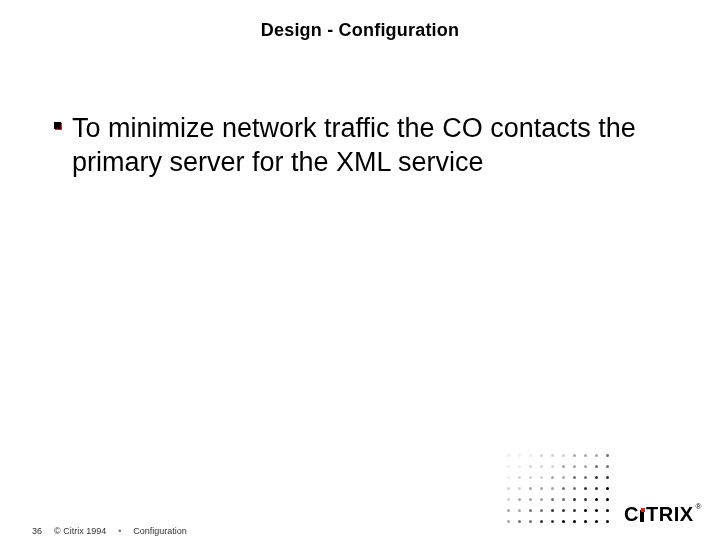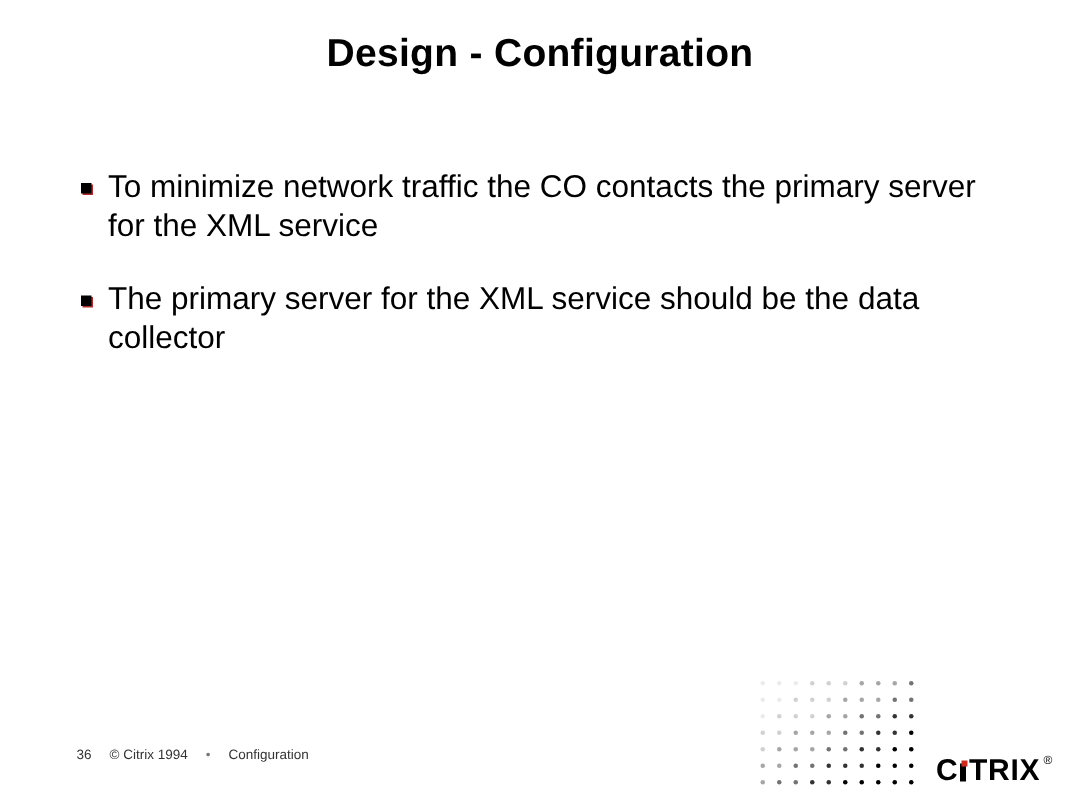--- a/index.html
+++ b/index.html
@@ -19,21 +19,21 @@
     position: relative;
     box-sizing: border-box;
   }
   .title {
     position: absolute;
     top: 20px;
     left: 0;
     right: 0;
     text-align: center;
     font-weight: 700;
-    font-size: 26px;
+    font-size: 18px;
     letter-spacing: 0.2px;
   }
   .bullets {
     position: absolute;
     top: 112px;
     left: 54px;
     right: 40px;
   }
   .bullet {
     display: flex;
@@ -60,33 +60,32 @@
   .dot::after {
     content: "";
     position: absolute;
     left: 0;
     top: 0;
     width: 7px;
     height: 7px;
     background: #000;
   }
   .bullet-text {
-    font-size: 21px;
+    font-size: 27px;
     line-height: 1.25;
   }
   .footer {
     position: absolute;
     left: 32px;
-    bottom: 32px;
+    bottom: 4px;
     font-size: 9px;
     color: #333;
     display: flex;
     align-items: center;
     gap: 12px;
-    margin-left: 19px;
   }
   .footer .sep {
     color: #777;
   }
   .brand-area {
     position: absolute;
     right: 18px;
     bottom: 14px;
     display: flex;
     align-items: flex-end;
@@ -159,24 +158,20 @@
 
 <div class="slide">
 
   <div class="title">Design - Configuration</div>
 
   <div class="bullets">
     <div class="bullet">
       <div class="dot"></div>
       <div class="bullet-text">To minimize network traffic the CO contacts the primary server for the XML service</div>
     </div>
-    <div class="bullet">
-      <div class="dot"></div>
-      <div class="bullet-text">The primary server for the XML service should be the data collector</div>
-    </div>
   </div>
 
   <div class="footer">
     <span>36</span>
     <span>© Citrix 1994</span>
     <span class="sep">•</span>
     <span>Configuration</span>
   </div>
 
   <div class="brand-area">

